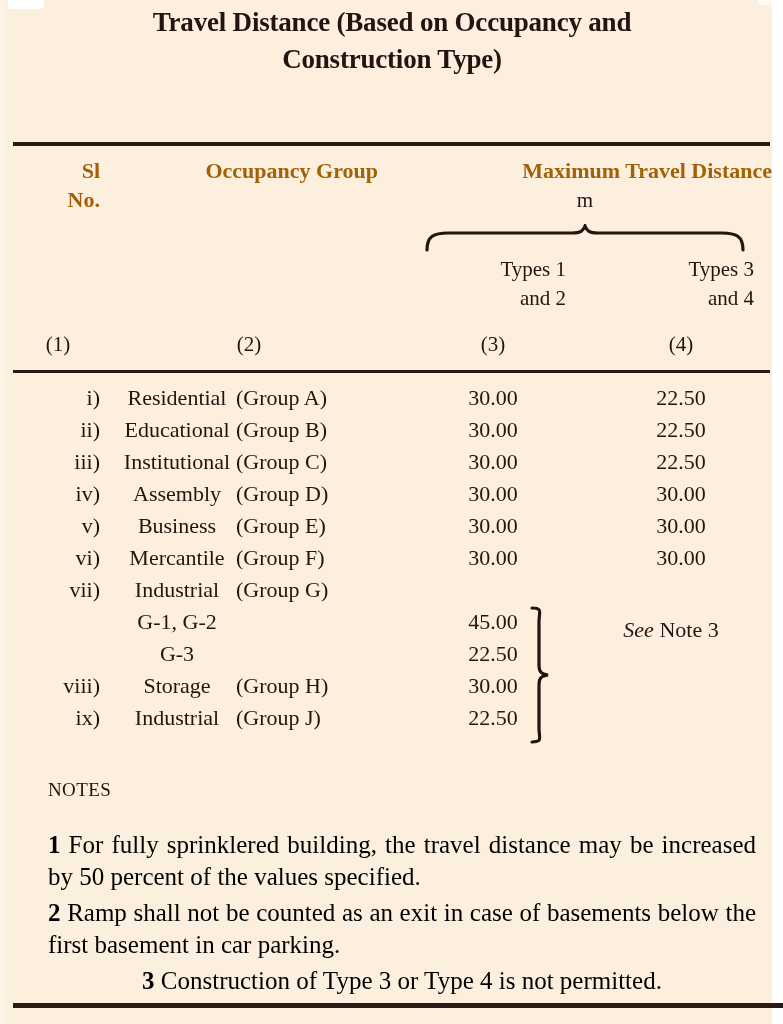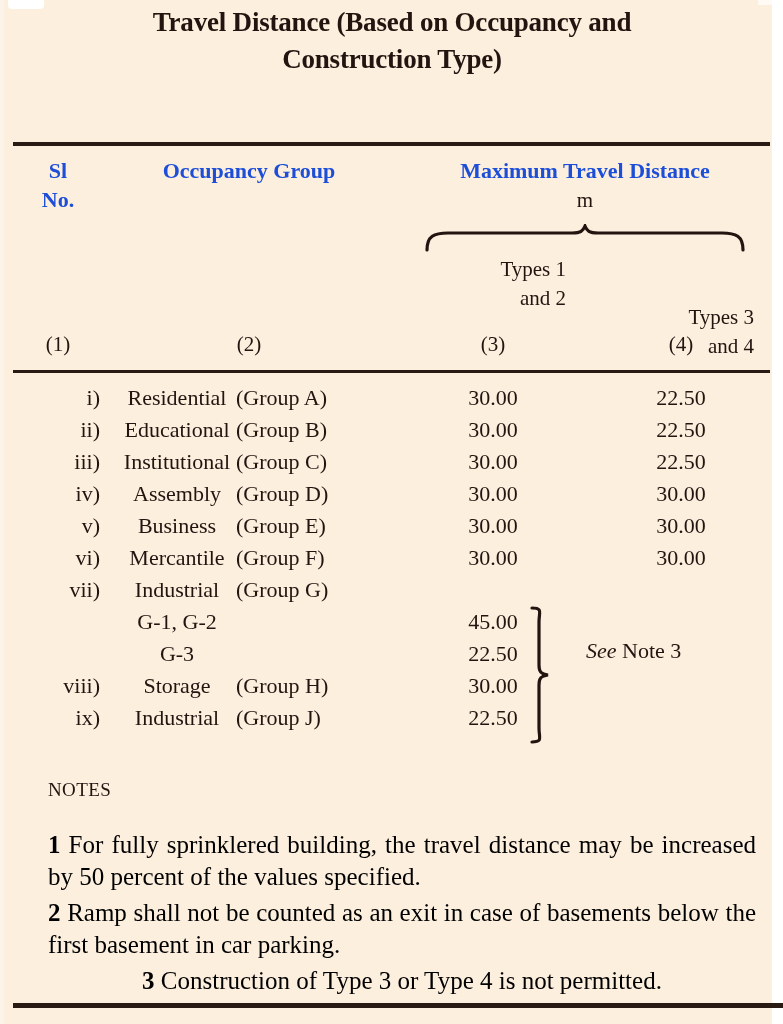--- a/index.html
+++ b/index.html
@@ -68,22 +68,22 @@
     background: #2a1a14;
   }
   .rule-top    { left: 13px; top: 142px;  width: 757px; height: 4px; }
   .rule-mid    { left: 13px; top: 370px;  width: 757px; height: 3px; }
   .rule-bottom { left: 13px; top: 1003px; width: 770px; height: 5px; }
 
   
   .hdr {
     position: absolute;
     font-weight: bold;
-    text-align: center;
-    color: #1d4ed8;
+    text-align: right;
+    color: #a16207;
   }
   .hdr-sl {
     left: 16px; top: 156px; width: 84px;
     font-size: 22px; line-height: 29px;
   }
   .hdr-occ {
     left: 120px; top: 156px; width: 258px;
     font-size: 22px; line-height: 29px;
   }
   .hdr-mtd {
@@ -100,21 +100,21 @@
   }
   .hdr-type {
     position: absolute;
     text-align: right;
     font-size: 21px;
     line-height: 29px;
     font-weight: normal;
     color: #231410;
   }
   .hdr-type-a { left: 420px; top: 255px; width: 146px; }
-  .hdr-type-b { left: 608px; top: 255px; width: 146px; margin-top: 48px; }
+  .hdr-type-b { left: 608px; top: 255px; width: 146px; }
 
   .colnum {
     position: absolute;
     text-align: center;
     font-size: 21px;
     color: #231410;
   }
   .colnum-1 { left: 16px;  top: 332px; width: 84px; }
   .colnum-2 { left: 120px; top: 332px; width: 258px; }
   .colnum-3 { left: 420px; top: 332px; width: 146px; }
@@ -156,22 +156,23 @@
   }
   .c-sl   { left: 16px;  width: 84px;  text-align: right; }
   .c-name { left: 118px; width: 118px; text-align: center; }
   .c-grp  { left: 236px; width: 142px; text-align: left; }
   .c-t12  { left: 420px; width: 146px; text-align: center; }
   .c-t34  { left: 608px; width: 146px; text-align: center; }
 
   .see-note {
     position: absolute;
     left: 586px;
-    top: 638px;
+    top: 617px;
     width: 170px;
+    text-align: center;
     font-size: 22px;
     color: #231410;
   }
   .see-note i { font-style: italic; }
 
   
   .notes-wrap {
     position: absolute;
     left: 48px;
     top: 775px;

